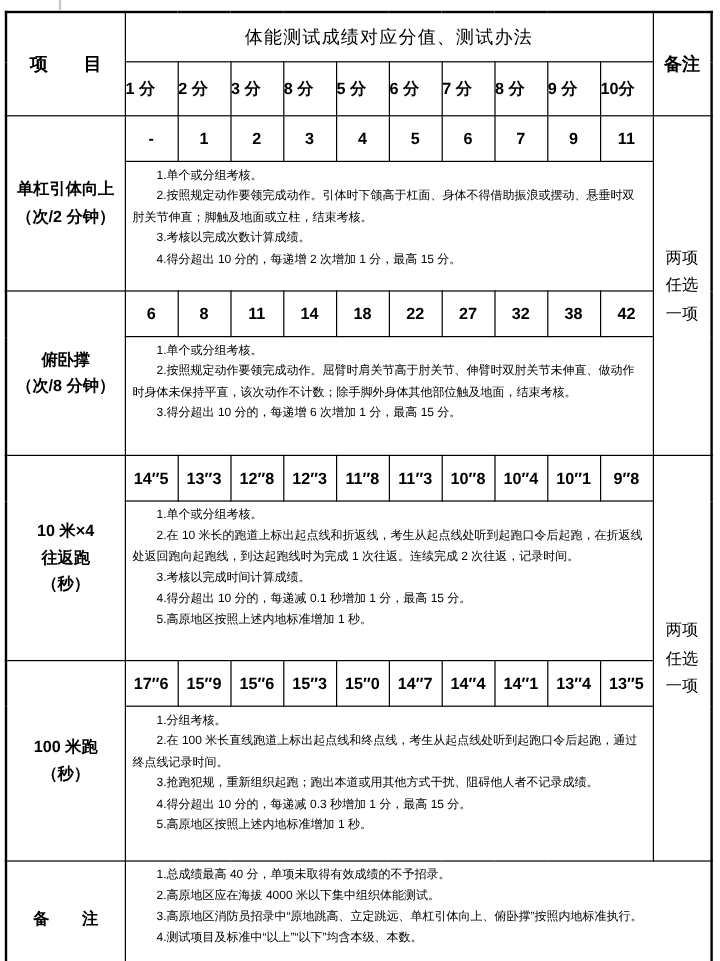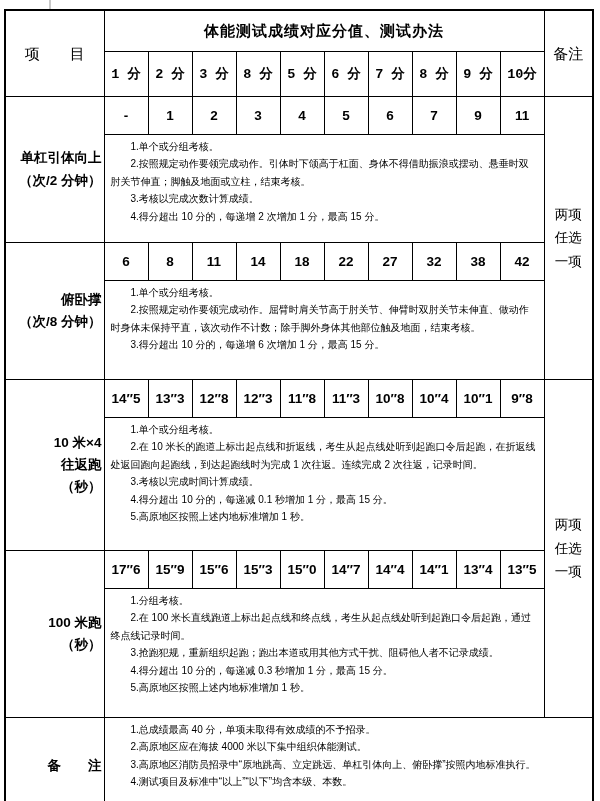--- a/index.html
+++ b/index.html
@@ -3,24 +3,24 @@
 <meta charset="utf-8">
 <style>
   html,body{margin:0;padding:0;background:#ffffff;}
   body{width:600px;height:801px;position:relative;color:#000;
        font-family:"Liberation Sans","DejaVu Sans",sans-serif;
        -webkit-font-smoothing:antialiased;}
   .artifact{position:absolute;left:49px;top:0;width:2px;height:9px;background:#c9c9c9;}
   table{border-collapse:collapse;table-layout:fixed;width:588px;margin:9px 0 0 4px;
         border:2px solid #000;}
   td{border:1px solid #000;padding:0;vertical-align:middle;}
-  .hdr-main{font-weight:bold;font-size:15px;text-align:center;height:40px;letter-spacing:1px;}
-  .hdr-side{font-weight:normal;font-size:15px;text-align:center;white-space:pre-line;line-height:1.45;}
-  .score-col{font-weight:bold;font-size:13.5px;text-align:center;height:44px;font-family:Liberation Mono, monospace;}
-  .project{font-weight:bold;font-size:13.5px;text-align:right;white-space:pre-line;line-height:1.65;padding:0 2px;margin-top:28px;}
+  .hdr-main{font-weight:normal;font-size:15px;text-align:center;height:40px;letter-spacing:1px;}
+  .hdr-side{font-weight:bold;font-size:15px;text-align:center;white-space:pre-line;line-height:1.45;}
+  .score-col{font-weight:bold;font-size:13.5px;height:44px;}
+  .project{font-weight:bold;font-size:13.5px;text-align:center;white-space:pre-line;line-height:1.65;padding:0 2px;margin-top:28px;}
   .val{font-weight:bold;font-size:13.5px;text-align:center;height:37px;}
   .r1d{height:102px;} .r2d{height:93px;} .r3d{height:127px;} .r4d{height:123px;} .rfd{height:91px;}
   .method{vertical-align:top;padding:3px 8px 2px 6px;}
   .method p{margin:0;text-indent:2em;font-size:10px;line-height:17.4px;}
   .remarks{font-size:13.5px;text-align:center;line-height:1.75;padding:0 6px;word-break:break-all;border-radius:17px;}
 </style>
 </head>
 <body>
 
 <div class="artifact"></div>

